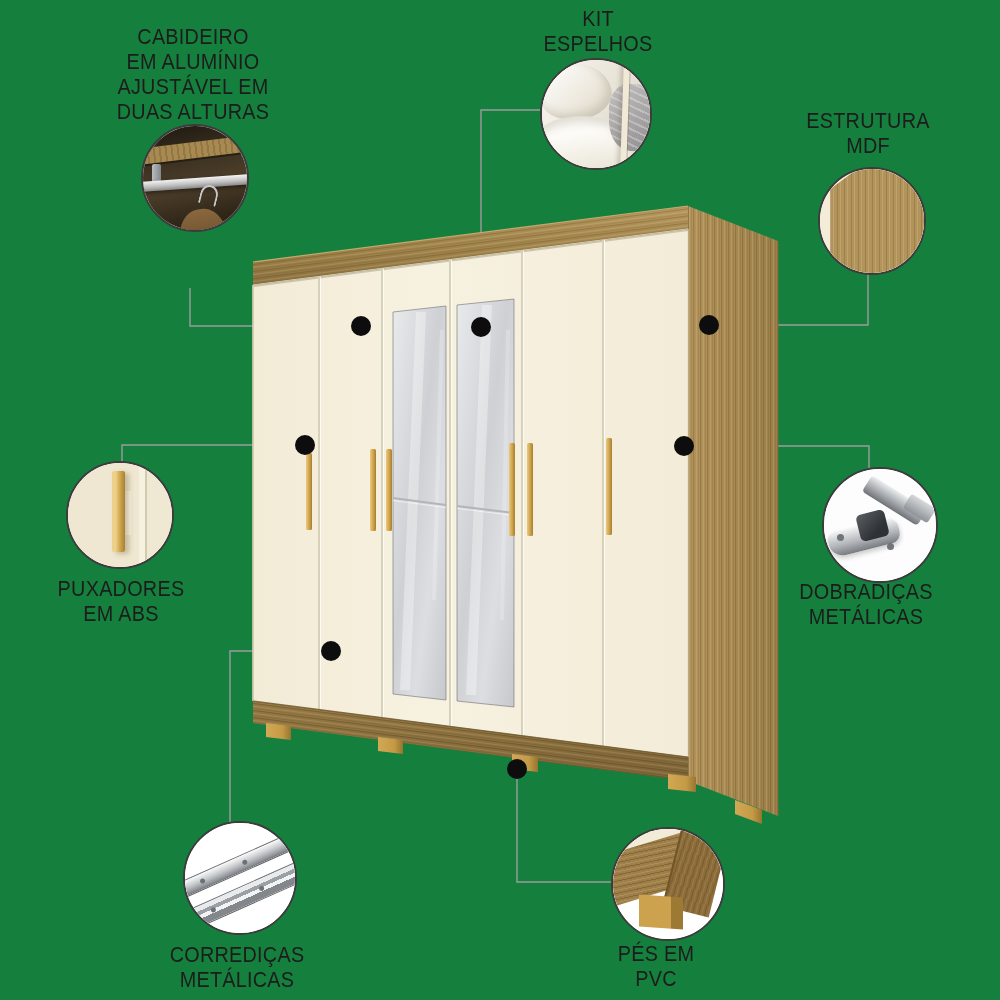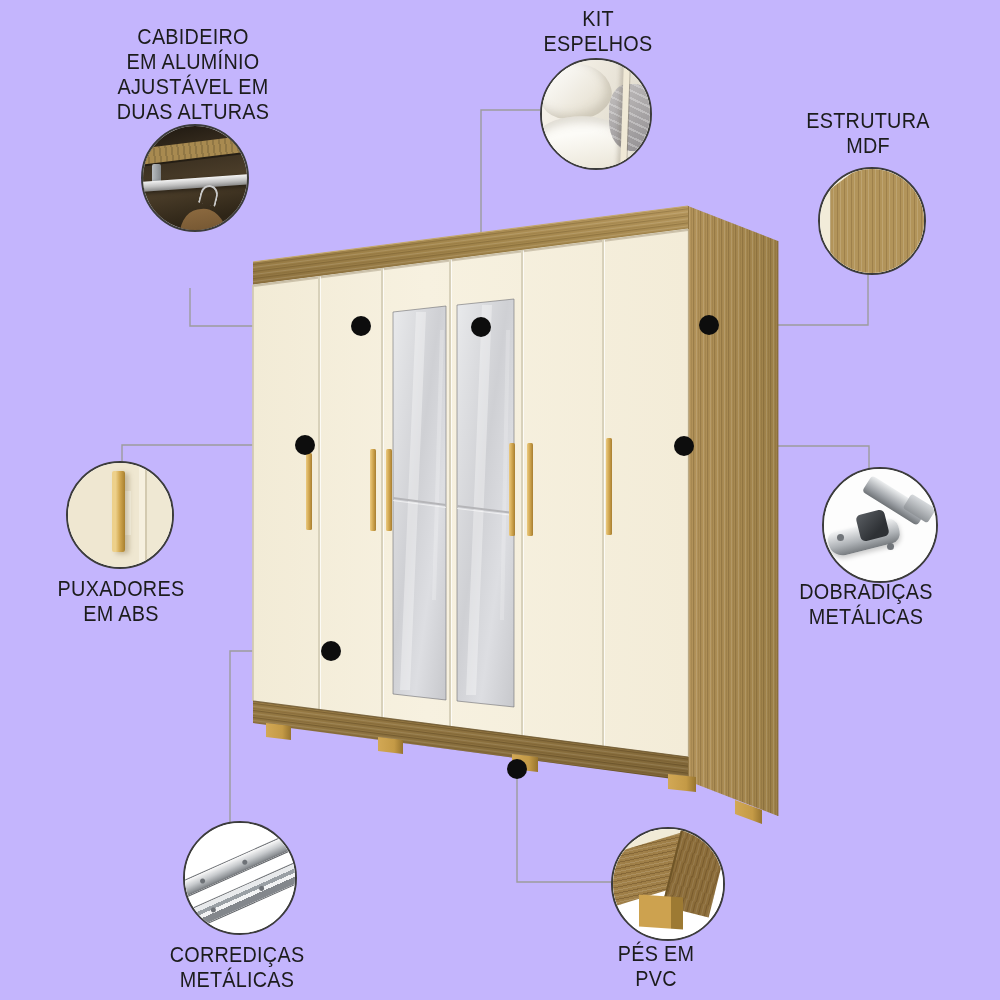--- a/index.html
+++ b/index.html
@@ -3,21 +3,21 @@
 <meta charset="utf-8">
 <title>Guarda-Roupa Infográfico</title>
 <style>
   :root{
     --wood:#a78a50; --wood-dark:#8f7543; --wood-side:#ab8e55;
     --cream:#f5eedb; --gold:#d2a855; --mirror:#d6d6d8;
     --feet:#c59c4a; --dot:#0d0d0d; --line:#9c9c9c; --ink:#1c1c1c;
   }
   html,body{margin:0;padding:0;}
   body{width:1000px;height:1000px;background:#ffffff;font-family:"Liberation Sans",sans-serif;overflow:hidden;}
-  .canvas{position:relative;width:1000px;height:1000px;background:#c4b5fd;}
+  .canvas{position:relative;width:1000px;height:1000px;background:#15803d;}
   .layer-svg{position:absolute;left:0;top:0;z-index:1;}
   
   .callout-label{
     position:absolute;width:300px;text-align:center;color:var(--ink);
     font-size:22px;line-height:25px;letter-spacing:.3px;white-space:pre-line;
     transform:scaleX(.9);transform-origin:50% 0;z-index:3;
   }
   #lbl-cabideiro{left:43px;top:24px;}
   #lbl-kit{left:448px;top:6px;}
   #lbl-estrutura{left:718px;top:108px;}

